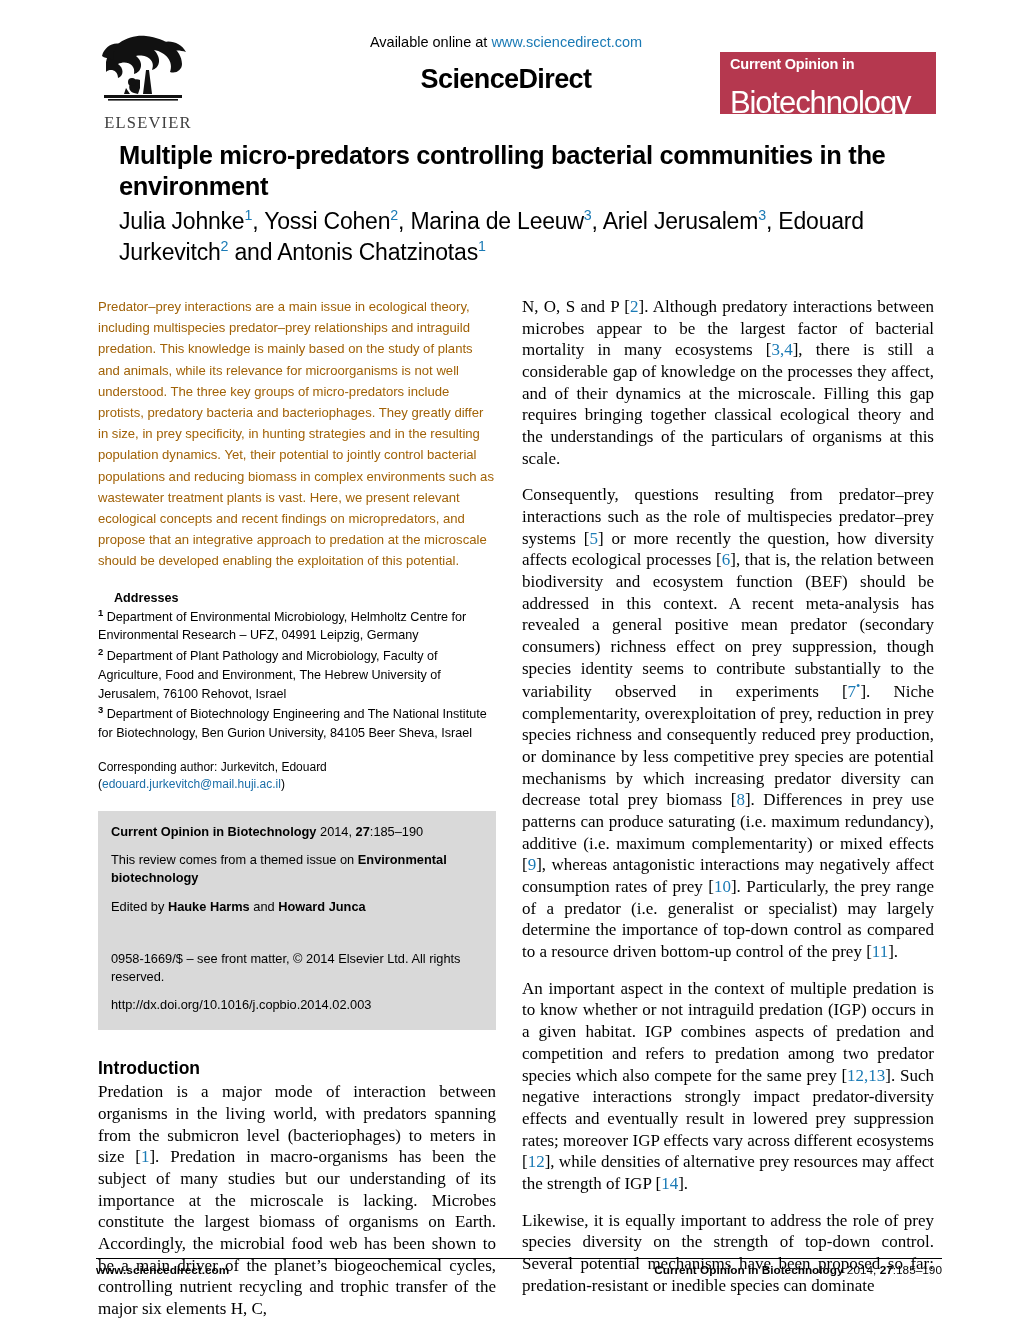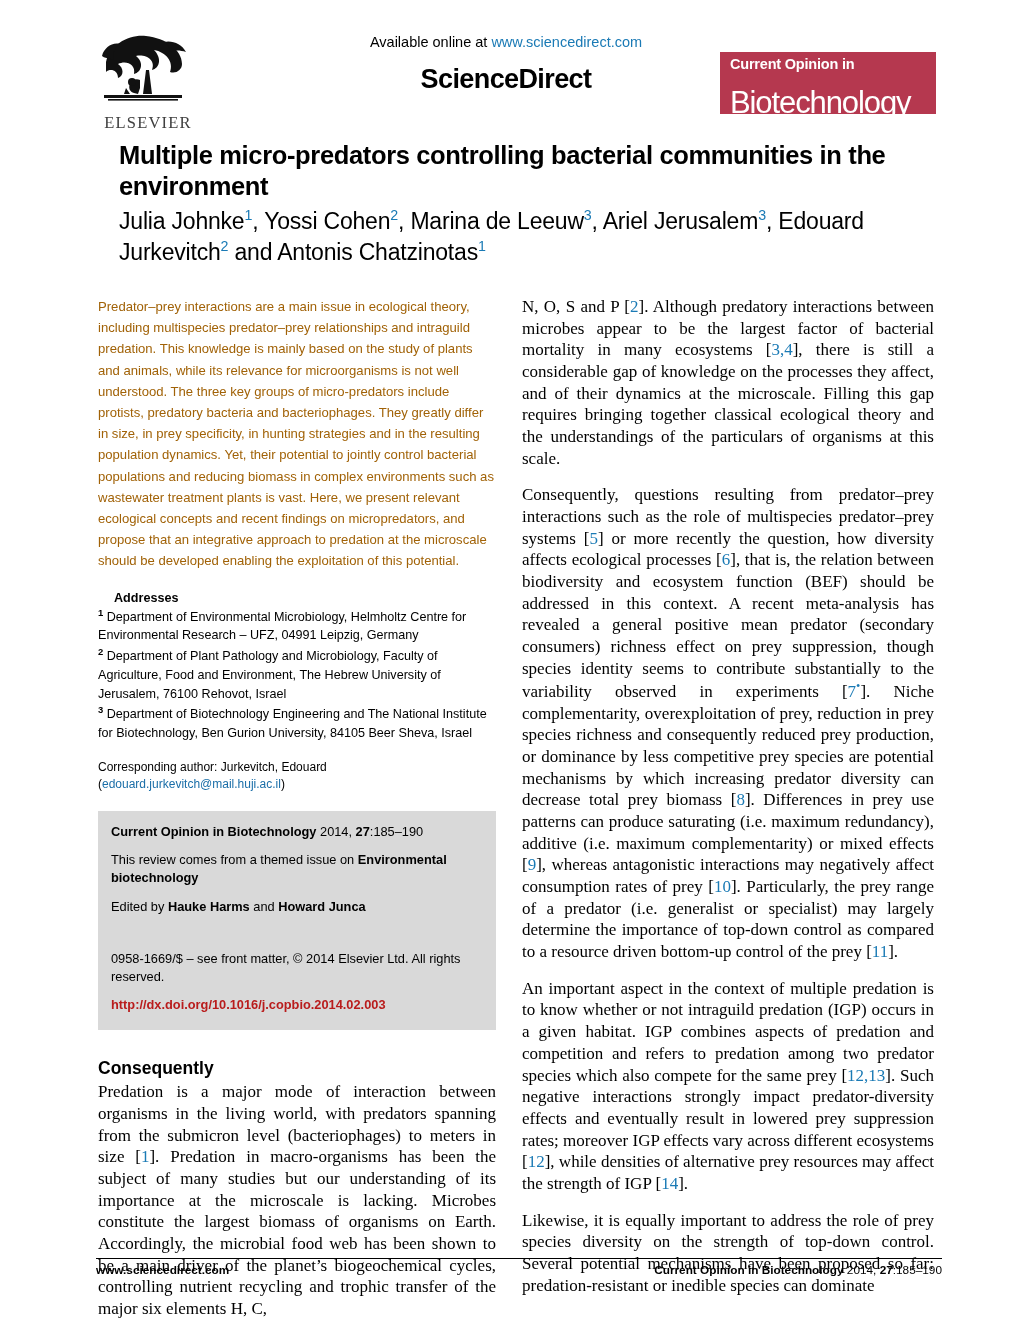--- a/index.html
+++ b/index.html
@@ -166,21 +166,21 @@
     padding: 12px 13px 16px 13px;
     width: 398px;
     min-height: 197px;
     font-family: "Liberation Sans", sans-serif;
     font-size: 12.8px;
     line-height: 1.42;
   }
   .infobox p { margin: 0 0 10px 0; }
   .infobox p.last { margin-bottom: 0; }
   .infobox b { font-weight: bold; }
-  .infobox .doi { color: #b91c1c; font-weight: bold; }
+  .infobox .doi { color: #000000; font-weight: normal; }
   .infobox .front { margin-top: 34px; }
 
   
   .sec-head {
     font-family: "Liberation Sans", sans-serif;
     font-weight: bold;
     font-size: 17.5px;
     margin: 28px 0 2px 0;
     color: #000;
   }
@@ -270,21 +270,21 @@
     <p class="corr"><span>Corresponding author: Jurkevitch, Edouard</span><br><span>(</span><span class="mail">edouard.jurkevitch@mail.huji.ac.il</span><span>)</span></p>
 
     <div class="infobox">
       <p><b>Current Opinion in Biotechnology</b><span> 2014, </span><b>27</b><span>:185–190</span></p>
       <p><span>This review comes from a themed issue on </span><b>Environmental biotechnology</b></p>
       <p><span>Edited by </span><b>Hauke Harms</b><span> and </span><b>Howard Junca</b></p>
       <p class="front">0958-1669/$ – see front matter, © 2014 Elsevier Ltd. All rights reserved.</p>
       <p class="last"><span class="doi">http://dx.doi.org/10.1016/j.copbio.2014.02.003</span></p>
     </div>
 
-    <div class="sec-head">Consequently</div>
+    <div class="sec-head">Introduction</div>
     <p class="body-text last"><span>Predation is a major mode of interaction between organisms in the living world, with predators spanning from the submicron level (bacteriophages) to meters in size [</span><span class="ref">1</span><span>]. Predation in macro-organisms has been the subject of many studies but our understanding of its importance at the microscale is lacking. Microbes constitute the largest biomass of organisms on Earth. Accordingly, the microbial food web has been shown to be a main driver of the planet’s biogeochemical cycles, controlling nutrient recycling and trophic transfer of the major six elements H, C,</span></p>
   </div>
 
   <div class="col-right">
 
     <p class="body-text"><span>N, O, S and P [</span><span class="ref">2</span><span>]. Although predatory interactions between microbes appear to be the largest factor of bacterial mortality in many ecosystems [</span><span class="ref">3,4</span><span>], there is still a considerable gap of knowledge on the processes they affect, and of their dynamics at the microscale. Filling this gap requires bringing together classical ecological theory and the understandings of the particulars of organisms at this scale.</span></p>
 
     <p class="body-text"><span>Consequently, questions resulting from predator–prey interactions such as the role of multispecies predator–prey systems [</span><span class="ref">5</span><span>] or more recently the question, how diversity affects ecological processes [</span><span class="ref">6</span><span>], that is, the relation between biodiversity and ecosystem function (BEF) should be addressed in this context. A recent meta-analysis has revealed a general positive mean predator (secondary consumers) richness effect on prey suppression, though species identity seems to contribute substantially to the variability observed in experiments [</span><span class="ref"><span>7</span><sup>•</sup></span><span>]. Niche complementarity, overexploitation of prey, reduction in prey species richness and consequently reduced prey production, or dominance by less competitive prey species are potential mechanisms by which increasing predator diversity can decrease total prey biomass [</span><span class="ref">8</span><span>]. Differences in prey use patterns can produce saturating (i.e. maximum redundancy), additive (i.e. maximum complementarity) or mixed effects [</span><span class="ref">9</span><span>], whereas antagonistic interactions may negatively affect consumption rates of prey [</span><span class="ref">10</span><span>]. Particularly, the prey range of a predator (i.e. generalist or specialist) may largely determine the importance of top-down control as compared to a resource driven bottom-up control of the prey [</span><span class="ref">11</span><span>].</span></p>
 
     <p class="body-text"><span>An important aspect in the context of multiple predation is to know whether or not intraguild predation (IGP) occurs in a given habitat. IGP combines aspects of predation and competition and refers to predation among two predator species which also compete for the same prey [</span><span class="ref">12,13</span><span>]. Such negative interactions strongly impact predator-diversity effects and eventually result in lowered prey suppression rates; moreover IGP effects vary across different ecosystems [</span><span class="ref">12</span><span>], while densities of alternative prey resources may affect the strength of IGP [</span><span class="ref">14</span><span>].</span></p>

